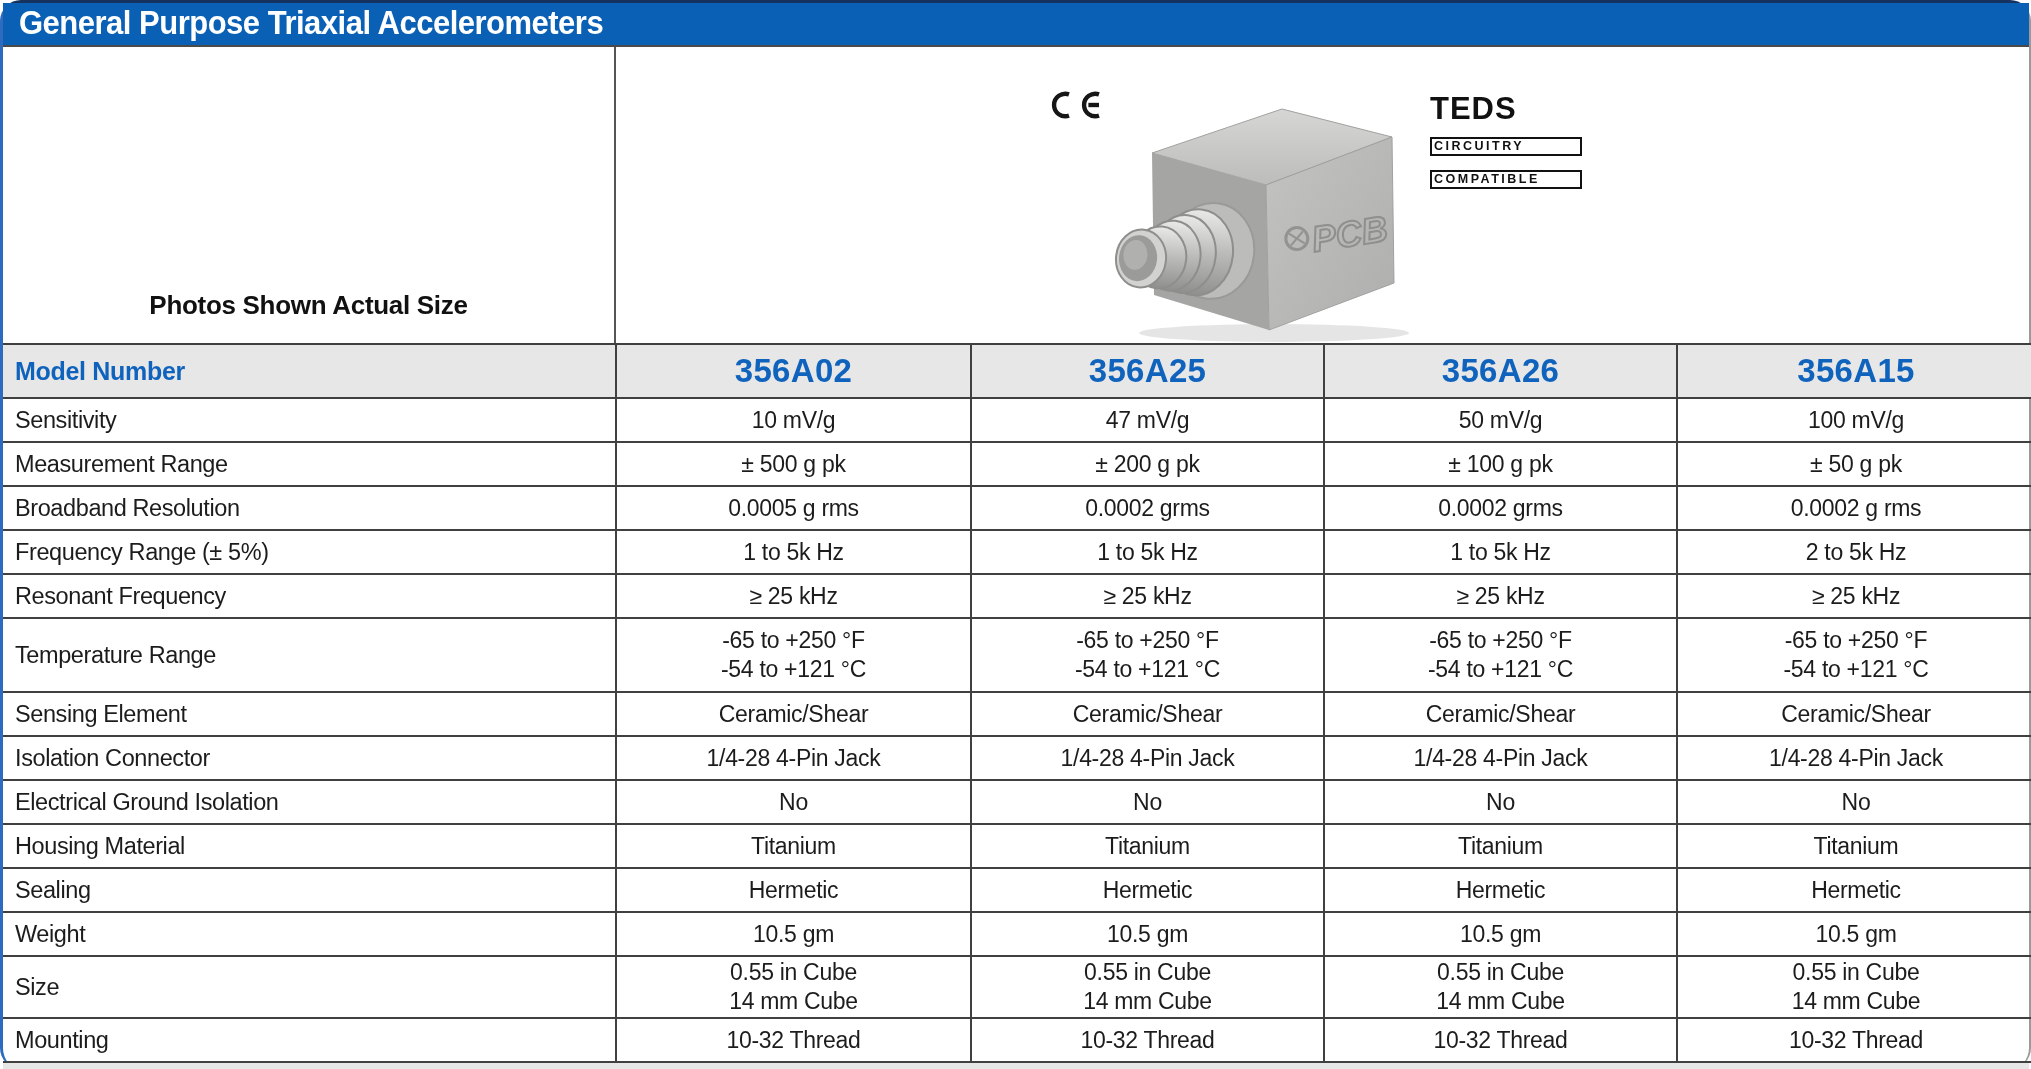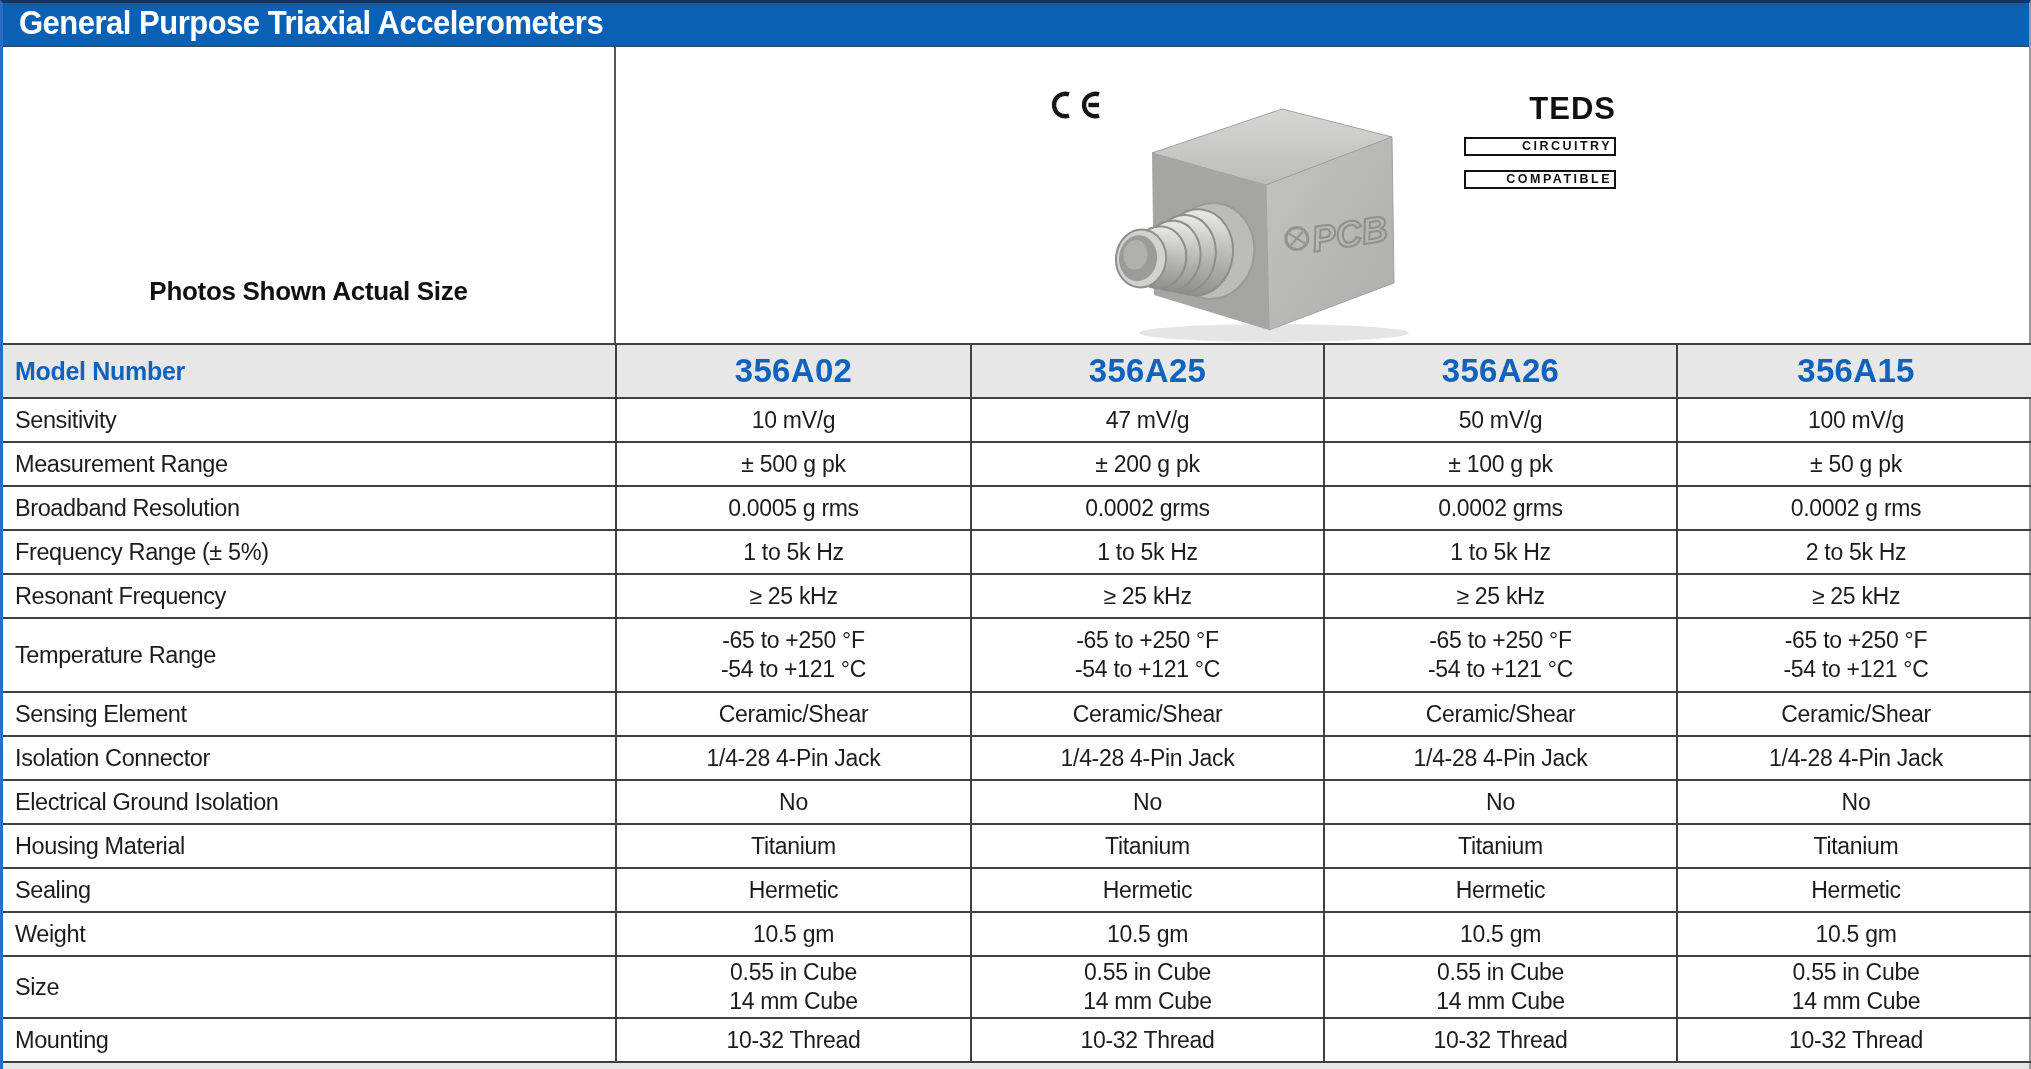--- a/index.html
+++ b/index.html
@@ -1,40 +1,40 @@
 <!DOCTYPE html>
 <html><head>
 <meta charset="utf-8">
 <style>
   html,body{margin:0;padding:0;background:#ffffff;}
   body{width:2031px;height:1069px;overflow:hidden;font-family:"Liberation Sans",sans-serif;}
   .sheet{
     box-sizing:border-box;width:2031px;height:1069px;
     border-left:3px solid #2e6bbf;border-top:3px solid #16335f;border-right:2px solid #9a9a9a;
-    display:flex;flex-direction:column;background:#ffffff;
+    display:flex;flex-direction:column;background:#ffffff;border-radius:21px;
   }
   
   .title-bar{
     height:42px;background:#0a60b5;border-bottom:2px solid #4a4a4a;
     display:flex;align-items:center;flex:0 0 auto;
   }
   .title-bar span{
     color:#ffffff;font-weight:bold;font-size:31px;letter-spacing:-0.5px;
     padding-left:16px;transform:scaleY(1.05);
   }
   
   .photo-section{height:296px;flex:0 0 auto;display:flex;}
   .photo-left{
     box-sizing:border-box;width:613px;flex:0 0 613px;border-right:2px solid #555;
-    display:flex;align-items:flex-end;justify-content:center;padding-bottom:36px;
+    display:flex;align-items:flex-end;justify-content:center;padding-bottom:22px;
   }
   .photo-note{font-size:26px;font-weight:bold;color:#111;letter-spacing:-0.3px;}
   .photo-right{position:relative;flex:1 1 auto;}
   .ce-mark{position:absolute;left:428px;top:38px;}
-  .teds{position:absolute;left:848px;top:48px;width:152px;text-align:right;}
+  .teds{position:absolute;left:814px;top:48px;width:152px;text-align:left;}
   .teds-title{font-size:31px;font-weight:bold;color:#111;letter-spacing:1px;line-height:28px;}
   .teds-row{
     display:block;border:2px solid #111;margin-top:14px;padding:0 2px;
     font-size:12.5px;font-weight:bold;color:#111;letter-spacing:2.5px;line-height:15px;
   }
   .product-photo{position:absolute;left:478px;top:40px;}
   
   table.specs{border-collapse:collapse;table-layout:fixed;width:100%;flex:0 0 auto;}
   table.specs td,table.specs th{
     box-sizing:border-box;border:2px solid #404040;vertical-align:middle;

